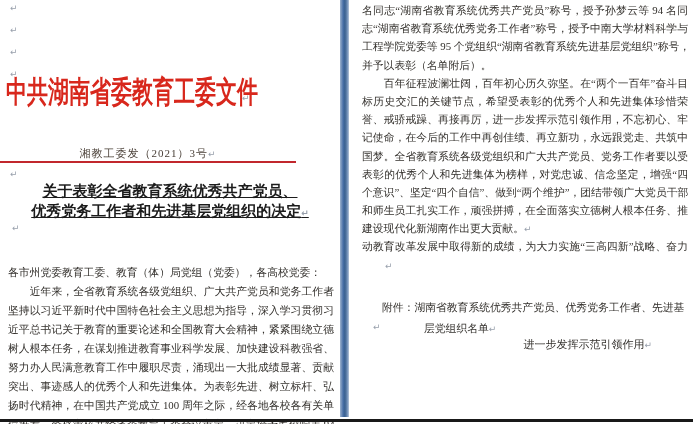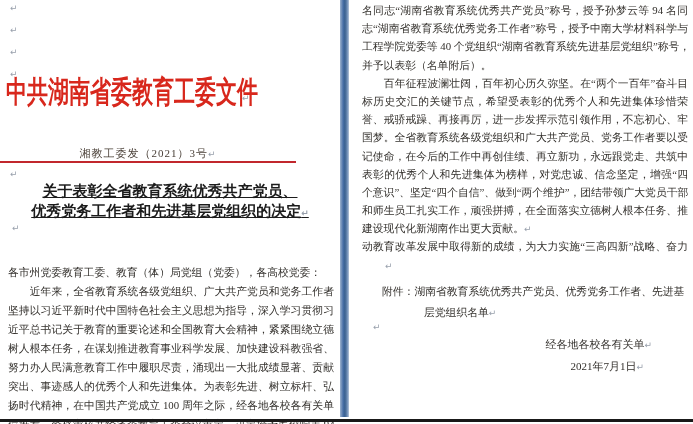--- a/index.html
+++ b/index.html
@@ -32,21 +32,21 @@
 
   .body-col{position:absolute;font-size:10.8px;color:#33302c;}
   .body-col .line{white-space:nowrap;overflow:hidden;text-align:justify;text-align-last:justify;}
   .body-col .line.short{text-align:center;text-align-last:left;}
   .body-left{left:8px;top:239px;width:326px;margin-top:24px;}
   .body-left .line{line-height:19px;height:19px;}
   .body-right{left:13px;top:1px;width:326px;}
   .body-right .line{line-height:18.2px;height:18.2px;}
 
   .attachment{position:absolute;left:13px;top:281px;width:326px;font-size:10.8px;}
-  .attachment .a1{padding-left:20px;line-height:21px;white-space:nowrap;}
+  .attachment .a1{padding-left:20px;line-height:21px;white-space:nowrap;margin-top:16px;}
   .attachment .a2{padding-left:62px;line-height:21px;white-space:nowrap;}
 
   .signature{position:absolute;left:13px;top:337px;width:326px;text-align:right;
       padding-right:36px;box-sizing:border-box;font-size:11px;color:#33302c;white-space:nowrap;}
   .sig-date{position:absolute;left:13px;top:359px;width:326px;text-align:right;
       padding-right:44px;box-sizing:border-box;font-size:11px;color:#33302c;white-space:nowrap;}
 </style>
 </head>
 <body>
 
@@ -92,45 +92,42 @@
     </div>
   </div>
 
   <div class="divider"></div>
 
   <div class="page page-right">
 
     <div class="body-col body-right">
       <div class="line">名同志“湖南省教育系统优秀共产党员”称号，授予孙梦云等 94 名同</div>
       <div class="line">志“湖南省教育系统优秀党务工作者”称号，授予中南大学材料科学与</div>
-      <div class="line">工程学院党委等 40 个党组织“湖南省教育系统先进基层党组织”称号，</div>
+      <div class="line">工程学院党委等 95 个党组织“湖南省教育系统先进基层党组织”称号，</div>
       <div class="line short">并予以表彰（名单附后）。</div>
       <div class="line">　　百年征程波澜壮阔，百年初心历久弥坚。在“两个一百年”奋斗目</div>
       <div class="line">标历史交汇的关键节点，希望受表彰的优秀个人和先进集体珍惜荣</div>
       <div class="line">誉、戒骄戒躁、再接再厉，进一步发挥示范引领作用，不忘初心、牢</div>
+      <div class="line">记使命，在今后的工作中再创佳绩、再立新功，永远跟党走、共筑中</div>
       <div class="line">国梦。全省教育系统各级党组织和广大共产党员、党务工作者要以受</div>
-      <div class="line">记使命，在今后的工作中再创佳绩、再立新功，永远跟党走、共筑中</div>
       <div class="line">表彰的优秀个人和先进集体为榜样，对党忠诚、信念坚定，增强“四</div>
       <div class="line">个意识”、坚定“四个自信”、做到“两个维护”，团结带领广大党员干部</div>
       <div class="line">和师生员工扎实工作，顽强拼搏，在全面落实立德树人根本任务、推</div>
       <div class="line short"><span>建设现代化新湖南作出更大贡献。</span><span class="pilcrow">↵</span></div>
       <div class="line">动教育改革发展中取得新的成绩，为大力实施“三高四新”战略、奋力</div>
     </div>
 
     <span class="pilcrow pp" style="left:36px;top:262px;">↵</span>
 
     <div class="attachment">
       <div class="a1">附件：湖南省教育系统优秀共产党员、优秀党务工作者、先进基</div>
       <div class="a2"><span>层党组织名单</span><span class="pilcrow">↵</span></div>
     </div>
 
     <span class="pilcrow pp" style="left:24px;top:323px;">↵</span>
 
     <div class="signature">
-      <span>经各地各校各有关单</span><span class="pilcrow">↵</span>
-    </div>
-    <div class="sig-date">
-      <span>2021年7月1日</span><span class="pilcrow">↵</span>
+      <span>进一步发挥示范引领作用</span><span class="pilcrow">↵</span>
     </div>
   </div>
 
   <div class="bottom-line"></div>
 </div>
 
 </body></html>

